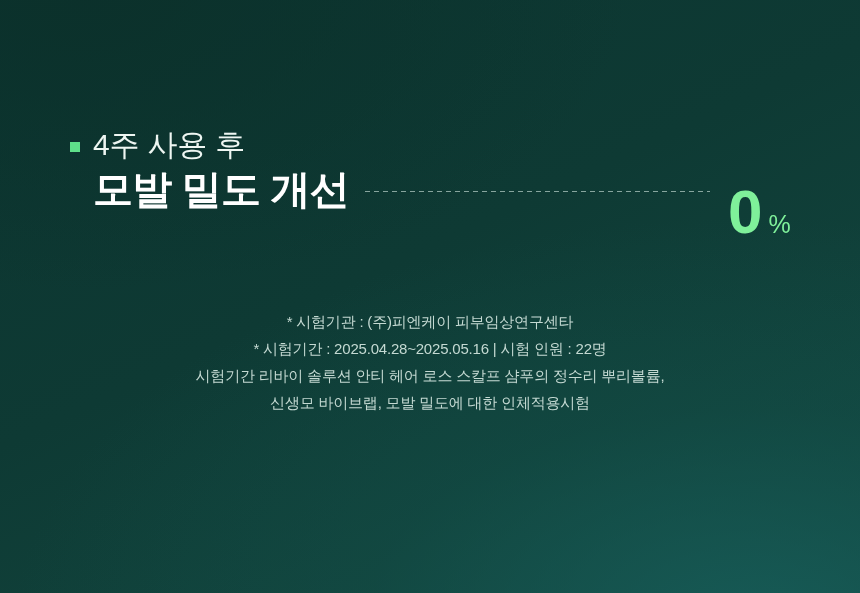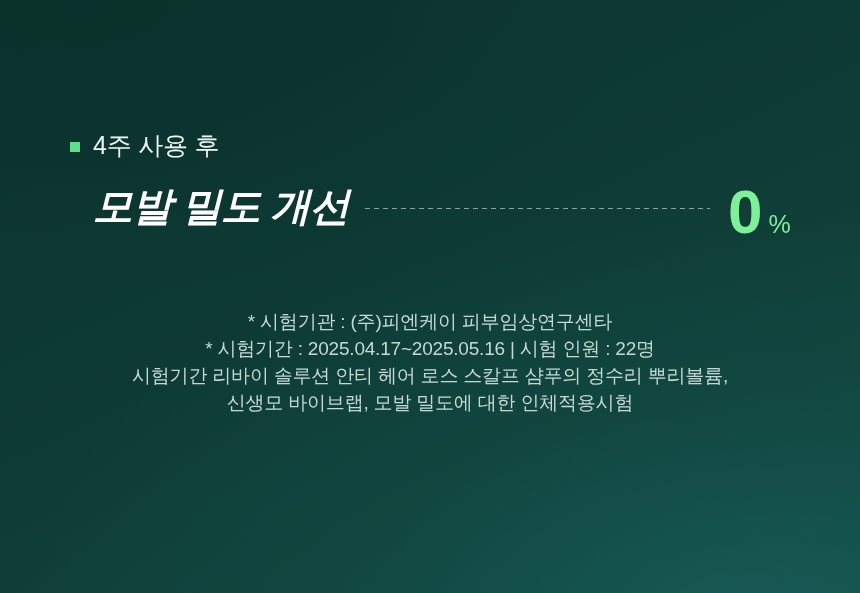--- a/index.html
+++ b/index.html
@@ -41,35 +41,34 @@
     height: 34px;
   }
   #bullet-square {
     width: 10px;
     height: 10px;
     background: #5ee08a;
     flex: none;
     margin-top: 3px;
   }
   #eyebrow-text {
-    font-size: 25px;
+    font-size: 30px;
     font-weight: 400;
     color: #eef6f2;
     letter-spacing: -0.2px;
     line-height: 1;
     white-space: nowrap;
     text-align: center;
   }
 
   #title-row {
     display: flex;
     align-items: center;
-    margin-top: 22px;
+    margin-top: 5px;
     padding-left: 23px;
-    font-style: italic;
   }
   #main-title {
     font-size: 40px;
     font-weight: 700;
     color: #ffffff;
     letter-spacing: -0.8px;
     line-height: 1.1;
     white-space: nowrap;
   }
   #title-rule {
@@ -108,21 +107,21 @@
 
   
   #footnotes {
     position: absolute;
     left: 0;
     right: 0;
     top: 308px;
     text-align: center;
   }
   .footnote-line {
-    font-size: 19px;
+    font-size: 15px;
     font-weight: 400;
     color: #c4d9d2;
     line-height: 27px;
     letter-spacing: -0.2px;
     white-space: nowrap;
   }
 </style>
 </head>
 <body>
 
@@ -142,18 +141,18 @@
 
   </div>
 
   <div id="percent-block">
     <span id="percent-value">0</span>
     <span id="percent-symbol">%</span>
   </div>
 
   <div id="footnotes">
     <div class="footnote-line">* 시험기관 : (주)피엔케이 피부임상연구센타</div>
-    <div class="footnote-line">* 시험기간 : 2025.04.17~2025.05.16 | 시험 인원 : 22명</div>
+    <div class="footnote-line">* 시험기간 : 2025.04.28~2025.05.16 | 시험 인원 : 22명</div>
     <div class="footnote-line">시험기간 리바이 솔루션 안티 헤어 로스 스칼프 샴푸의 정수리 뿌리볼륨,</div>
     <div class="footnote-line">신생모 바이브랩, 모발 밀도에 대한 인체적용시험</div>
   </div>
 
 </div>
 
 </body></html>

